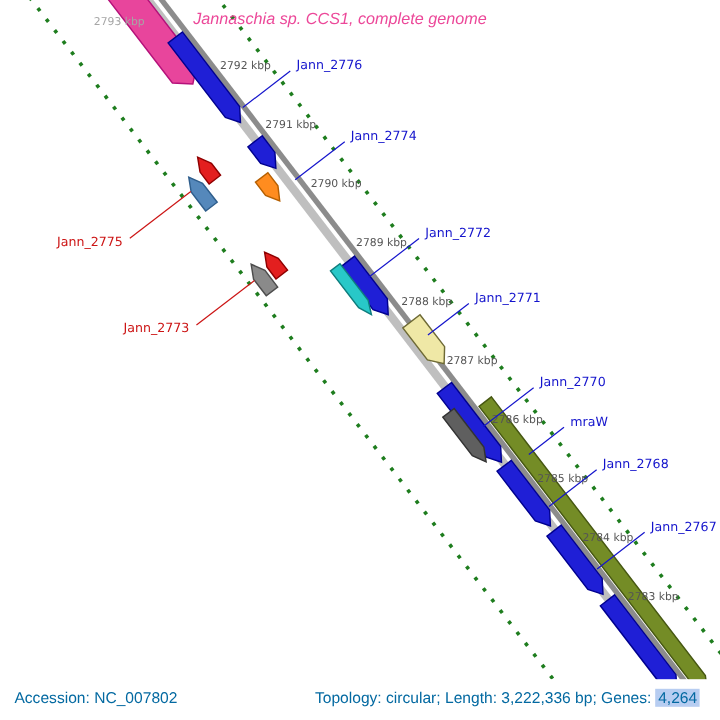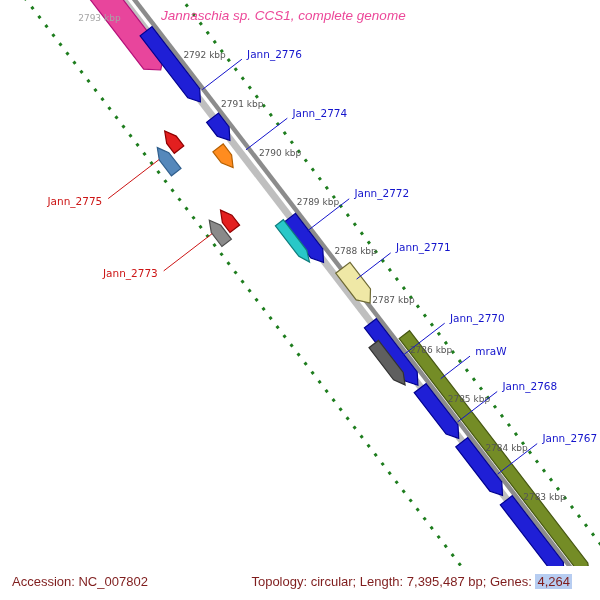--- a/index.html
+++ b/index.html
@@ -9,21 +9,21 @@
   svg text{font-family:"DejaVu Sans","Liberation Sans",sans-serif;}
   .tick{fill:#555;font-size:9px;}
   .tick.muted{fill:#a6a6a6;}
   .genelabel-right{fill:#1414cc;font-size:10.5px;}
   .genelabel-left{fill:#cc1414;font-size:10.5px;}
   .leader-right{stroke:#1414cc;stroke-width:1;}
   .leader-left{stroke:#cc1414;stroke-width:1;}
   #title{position:absolute;left:161px;top:8px;font-size:13.5px;font-style:italic;color:#ec4899;z-index:3;}
   #footer{position:absolute;left:0;top:566px;width:600px;height:34px;background:#fff;z-index:3;
           box-sizing:border-box;display:flex;justify-content:space-between;align-items:flex-start;
-          padding:8px 28px 0 12px;font-size:13px;color:#7f1d1d;text-align:center;}
+          padding:8px 17px 0 12px;font-size:13px;color:#0369a1;text-align:center;}
   .hl{background:#b7cdf1;padding:0 2px;margin-top:30px;}
 </style>
 </head>
 <body>
 
 <div id="canvas">
   <svg id="map" width="600" height="600" viewBox="0 0 600 600">
       <line x1="3.5" y1="-29.7" x2="547.2" y2="678.3" stroke="#1e7d1e" stroke-width="3" stroke-dasharray="3 8.5"></line>
       <line x1="101.8" y1="-105.2" x2="645.5" y2="602.8" stroke="#1e7d1e" stroke-width="3" stroke-dasharray="3 8.5"></line>
       <line x1="64.6" y1="-76.6" x2="608.3" y2="631.4" stroke="#bfbfbf" stroke-width="7"></line>
@@ -73,15 +73,15 @@
       <line x1="470.0" y1="356.1" x2="440.7" y2="378.7" class="leader-right"></line>
       <text x="475.2" y="354.7" text-anchor="start" class="genelabel-right">mraW</text>
       <line x1="497.2" y1="391.5" x2="457.5" y2="422.0" class="leader-right"></line>
       <text x="502.4" y="390.1" text-anchor="start" class="genelabel-right">Jann_2768</text>
       <line x1="537.2" y1="443.6" x2="497.6" y2="474.1" class="leader-right"></line>
       <text x="542.4" y="442.2" text-anchor="start" class="genelabel-right">Jann_2767</text>
     </svg>
   <div id="title">Jannaschia sp. CCS1, complete genome</div>
   <div id="footer">
     <span>Accession: NC_007802</span>
-    <span><span>Topology: circular; Length: 7,395,487 bp; Genes: </span><span class="hl">4,264</span></span>
+    <span><span>Topology: circular; Length: 3,222,336 bp; Genes: </span><span class="hl">4,264</span></span>
   </div>
 </div>
 
 </body></html>

